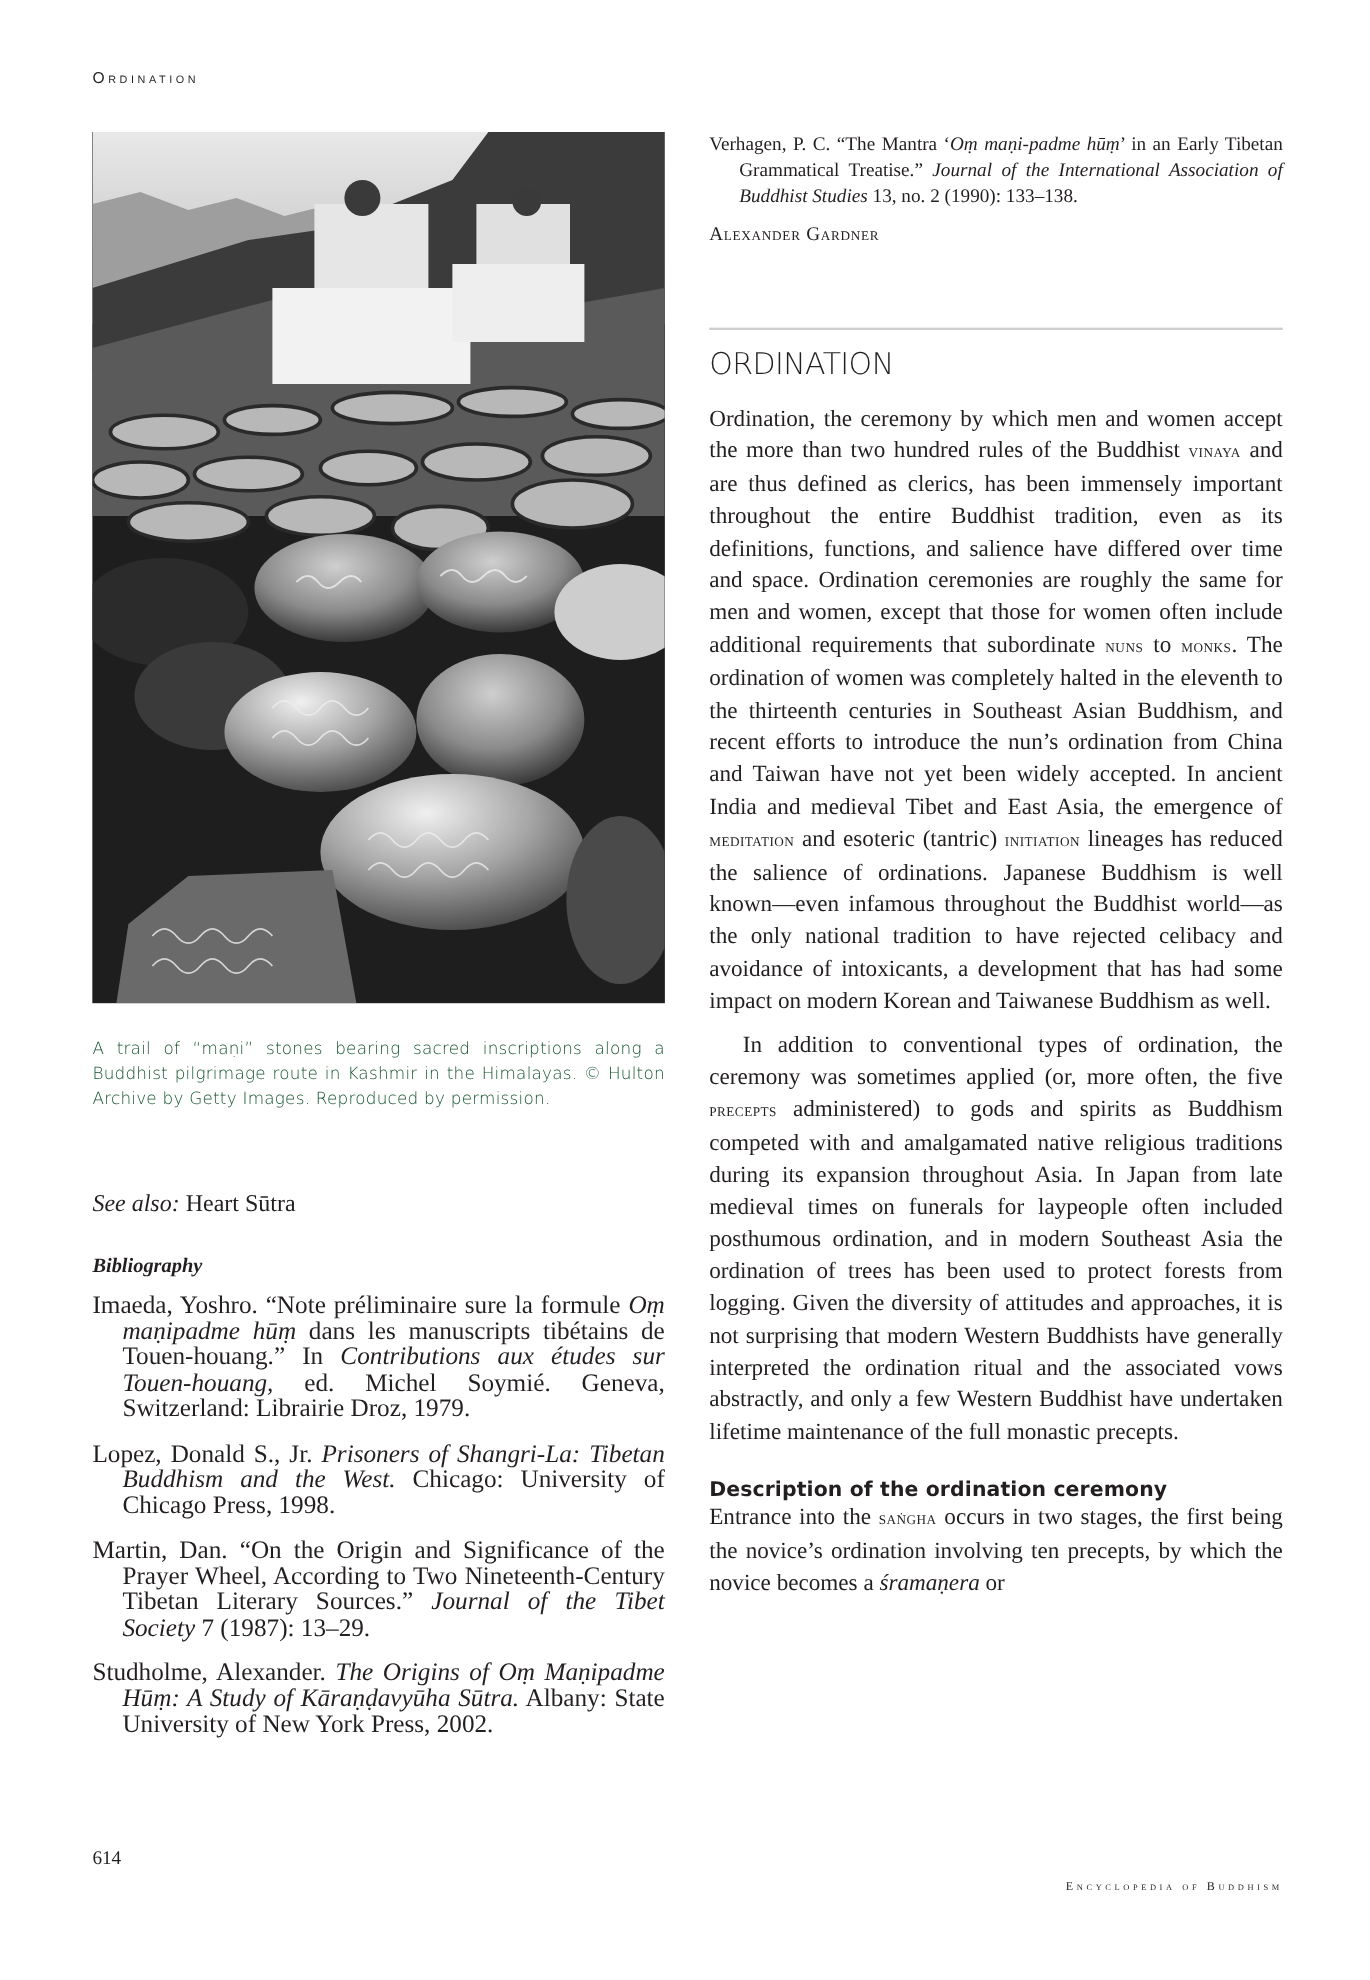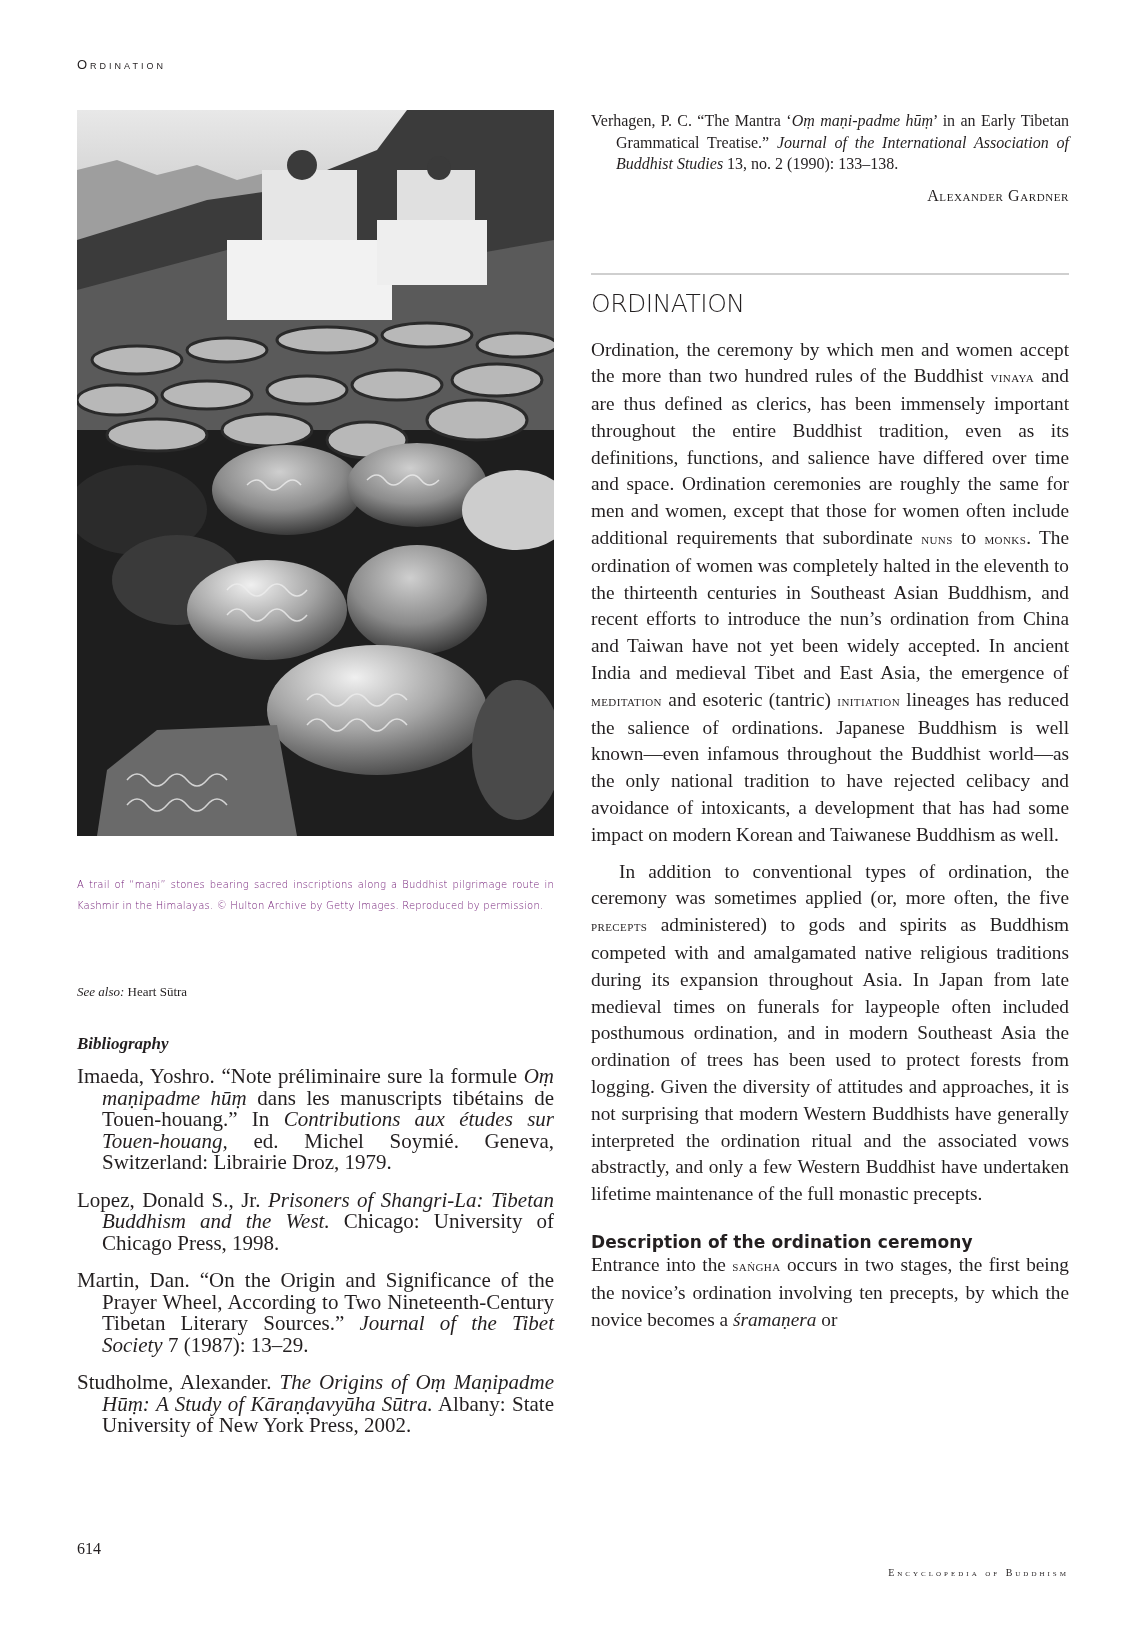--- a/index.html
+++ b/index.html
@@ -2,29 +2,29 @@
 <html><head>
 <meta charset="utf-8">
 <style>
   html, body { margin: 0; padding: 0; background: #ffffff; }
   body { width: 1142px; height: 1650px; position: relative; overflow: hidden; color: #231f20; font-family: "Liberation Serif", serif; }
   .running-head { position: absolute; left: 77px; top: 57px; font-family: "Liberation Sans", sans-serif; font-size: 13px; letter-spacing: 3px; font-variant: small-caps; color: #231f20; }
   .col-left { position: absolute; left: 77px; top: 110px; width: 477px; }
   .col-right { position: absolute; left: 591px; top: 110px; width: 478px; }
   .photo { width: 477px; height: 726px; position: relative; overflow: hidden; background: #2a2a2a; }
   .photo svg { display: block; }
-  .caption { margin-top: 38px; font-family: "DejaVu Sans", sans-serif; font-size: 10px; line-height: 21px; text-align: justify; font-weight: 300; color: #701a75; letter-spacing: 0.2px; }
-  .see-also { margin-top: 64px; font-size: 13px; line-height: 24px; }
+  .caption { margin-top: 28px; font-family: "DejaVu Sans", sans-serif; font-size: 14px; line-height: 21px; text-align: justify; font-weight: 300; color: #14532d; letter-spacing: 0.2px; }
+  .see-also { margin-top: 64px; font-size: 20px; line-height: 24px; }
   .see-also i { font-style: italic; }
   .biblio-head { margin-top: 30px; font-size: 17px; font-weight: bold; font-style: italic; }
   .biblio-list { margin-top: 12px; }
   .bib { font-size: 21px; line-height: 21.5px; text-align: justify; padding-left: 25px; text-indent: -25px; margin-bottom: 16px; }
   .bib i { font-style: italic; }
   .verhagen { font-size: 16px; line-height: 21.5px; text-align: justify; padding-left: 25px; text-indent: -25px; }
-  .author-sig { text-align: right; font-variant: small-caps; font-size: 16px; letter-spacing: 0.6px; margin-top: 12px; }
+  .author-sig { font-variant: small-caps; font-size: 16px; letter-spacing: 0.6px; margin-top: 12px; }
   .rule { height: 2px; background: #cfcfcf; margin-top: 68px; }
   .entry-title { font-family: "DejaVu Sans", sans-serif; font-weight: 300; font-size: 25px; letter-spacing: -0.5px; margin-top: 14px; }
   .body-p { font-size: 19.3px; line-height: 26.8px; text-align: justify; margin: 0; }
   .body-p.first { margin-top: 19px; }
   .body-p.indent { text-indent: 28px; margin-top: 10px; }
   .sc { font-variant: small-caps; font-size: 15px; letter-spacing: 0.4px; }
   .subhead { font-family: "DejaVu Sans", sans-serif; font-weight: bold; font-size: 17px; margin-top: 24px; letter-spacing: 0.1px; }
   .footer-page { position: absolute; left: 77px; top: 1540px; font-size: 16px; }
   .footer-title { position: absolute; right: 73px; top: 1567px; font-family: Liberation Serif, serif; font-size: 10px; letter-spacing: 3px; font-variant: small-caps; }
 </style>

